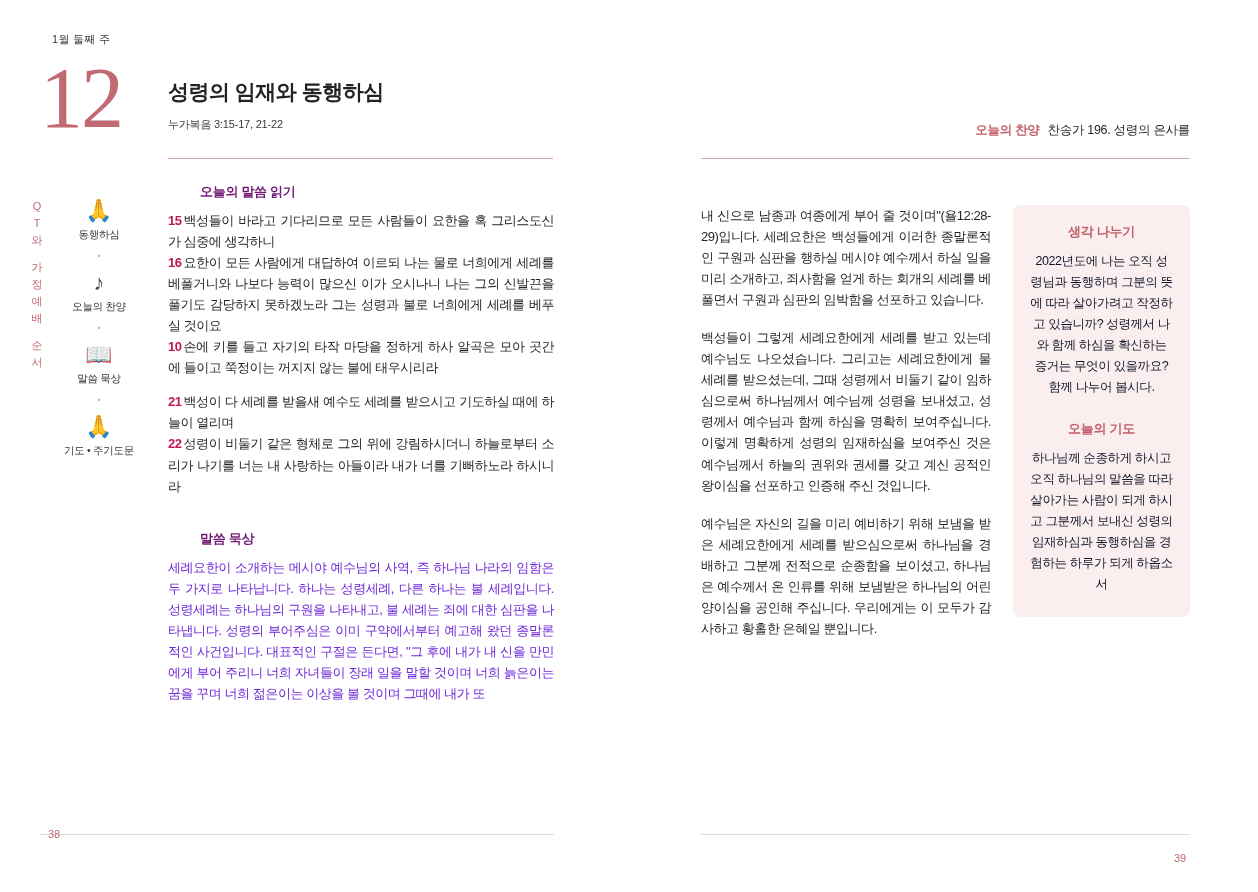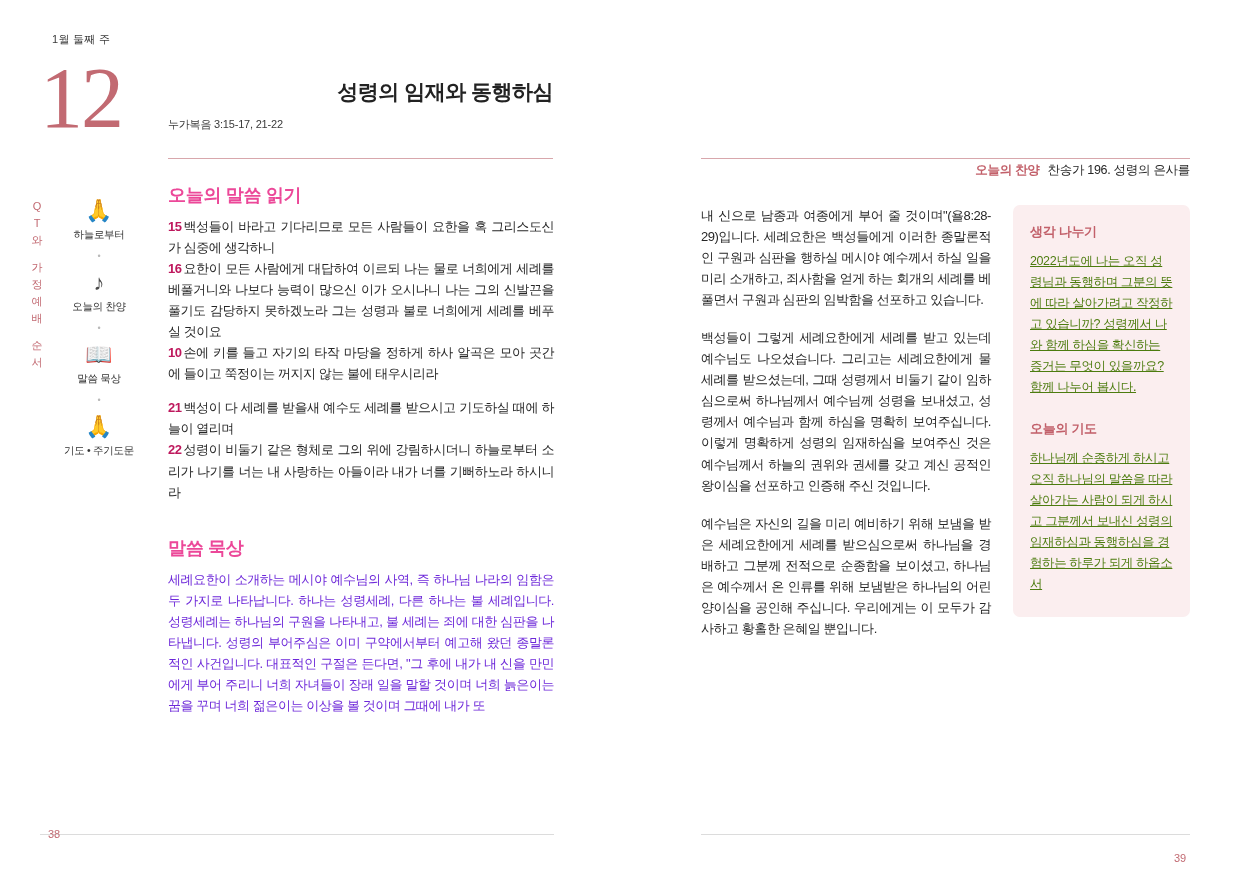--- a/index.html
+++ b/index.html
@@ -54,21 +54,20 @@
   .title-block {
     position: absolute;
     left: 168px; top: 78px;
     width: 385px;
   }
   .lesson-title {
     font-size: 21px;
     color: #222;
     font-weight: 600;
     letter-spacing: -0.5px;
-    text-align: right;
   }
   .lesson-ref {
     margin-top: 11px;
     font-size: 11px;
     color: #3a3a3a;
     letter-spacing: -0.2px;
   }
   .title-rule {
     position: absolute;
     left: 168px; top: 158px;
@@ -112,25 +111,26 @@
   }
   .icon-sep {
     color: #b9b9b9;
     font-size: 9px;
     line-height: 20px;
     margin: 4px 0;
   }
 
   
   .section-heading {
-    color: #ec4899;
-    font-size: 18px;
+    color: #701a75;
+    font-size: 13px;
     font-weight: 700;
     letter-spacing: -0.3px;
     margin-bottom: 9px;
+    margin-left: 32px;
   }
   .col-left-text {
     position: absolute;
     left: 168px; top: 183px;
     width: 386px;
   }
   .scripture {
     font-size: 13px;
     line-height: 1.62;
     color: #262626;
@@ -153,21 +153,20 @@
     text-align: justify;
   }
 
   
   .praise-line {
     position: absolute;
     right: 68px; top: 122px;
     font-size: 12.5px;
     letter-spacing: -0.3px;
     white-space: nowrap;
-    margin-top: 40px;
   }
   .praise-label { color: #c2606a; font-weight: 700; }
   .praise-value { color: #262626; margin-left: 8px; }
   .right-rule {
     position: absolute;
     left: 701px; top: 158px;
     width: 489px;
     height: 1px;
     background: #d8a7ac;
   }
@@ -186,34 +185,34 @@
 
   
   .side-panel {
     position: absolute;
     left: 1013px; top: 205px;
     width: 177px;
     background: #fbeeef;
     border-radius: 7px;
     padding: 18px 17px 22px 17px;
     box-sizing: border-box;
+    text-align: center;
   }
   .panel-heading {
     color: #c2606a;
     font-size: 13px;
     font-weight: 700;
     margin-bottom: 10px;
     letter-spacing: -0.3px;
   }
   .panel-text {
     font-size: 12.5px;
     line-height: 1.68;
-    color: #4d7c0f;
+    color: #0f172a;
     letter-spacing: -0.4px;
-    text-decoration: underline;
   }
   .panel-gap { height: 22px; }
 
   
   .footer-rule-left {
     position: absolute;
     left: 40px; top: 834px;
     width: 514px; height: 1px;
     background: #dcdcdc;
   }
@@ -263,21 +262,21 @@
       <div>예</div>
       <div>배</div>
       <div style="height:10px"></div>
       <div>순</div>
       <div>서</div>
     </div>
 
     <div class="icon-col">
       <div class="icon-item">
         <span class="icon-glyph">🙏</span>
-        <div class="icon-label">하늘로부터</div>
+        <div class="icon-label">동행하심</div>
       </div>
       <div class="icon-sep">•</div>
 
       <div class="icon-item">
         <span class="icon-glyph">♪</span>
         <div class="icon-label">오늘의 찬양</div>
       </div>
       <div class="icon-sep">•</div>
 
       <div class="icon-item">
@@ -315,21 +314,21 @@
   </div>
 
   <div class="right-page"></div>
 
   <div class="praise-line">
     <span class="praise-label">오늘의 찬양</span><span class="praise-value">찬송가 196. 성령의 은사를</span>
   </div>
   <div class="right-rule"></div>
 
   <div class="col-right-text">
-    <p>내 신으로 남종과 여종에게 부어 줄 것이며"(욜8:28-29)입니다. 세례요한은 백성들에게 이러한 종말론적인 구원과 심판을 행하실 메시야 예수께서 하실 일을 미리 소개하고, 죄사함을 얻게 하는 회개의 세례를 베풀면서 구원과 심판의 임박함을 선포하고 있습니다.</p>
+    <p>내 신으로 남종과 여종에게 부어 줄 것이며"(욜12:28-29)입니다. 세례요한은 백성들에게 이러한 종말론적인 구원과 심판을 행하실 메시야 예수께서 하실 일을 미리 소개하고, 죄사함을 얻게 하는 회개의 세례를 베풀면서 구원과 심판의 임박함을 선포하고 있습니다.</p>
     <p>백성들이 그렇게 세례요한에게 세례를 받고 있는데 예수님도 나오셨습니다. 그리고는 세례요한에게 물세례를 받으셨는데, 그때 성령께서 비둘기 같이 임하심으로써 하나님께서 예수님께 성령을 보내셨고, 성령께서 예수님과 함께 하심을 명확히 보여주십니다. 이렇게 명확하게 성령의 임재하심을 보여주신 것은 예수님께서 하늘의 권위와 권세를 갖고 계신 공적인 왕이심을 선포하고 인증해 주신 것입니다.</p>
     <p>예수님은 자신의 길을 미리 예비하기 위해 보냄을 받은 세례요한에게 세례를 받으심으로써 하나님을 경배하고 그분께 전적으로 순종함을 보이셨고, 하나님은 예수께서 온 인류를 위해 보냄받은 하나님의 어린 양이심을 공인해 주십니다. 우리에게는 이 모두가 감사하고 황홀한 은혜일 뿐입니다.</p>
   </div>
 
   <div class="side-panel">
     <div class="panel-heading">생각 나누기</div>
     <div class="panel-text">2022년도에 나는 오직 성령님과 동행하며 그분의 뜻에 따라 살아가려고 작정하고 있습니까? 성령께서 나와 함께 하심을 확신하는 증거는 무엇이 있을까요? 함께 나누어 봅시다.</div>
     <div class="panel-gap"></div>
     <div class="panel-heading">오늘의 기도</div>
     <div class="panel-text">하나님께 순종하게 하시고 오직 하나님의 말씀을 따라 살아가는 사람이 되게 하시고 그분께서 보내신 성령의 임재하심과 동행하심을 경험하는 하루가 되게 하옵소서</div>

